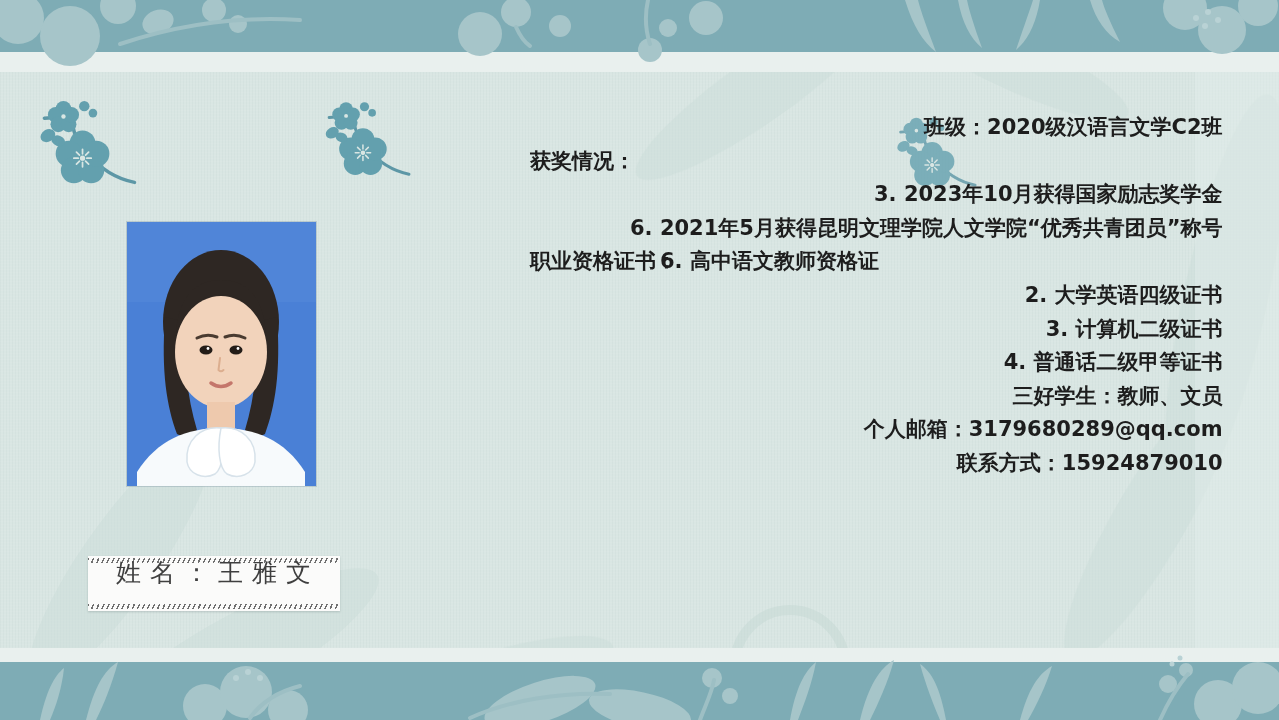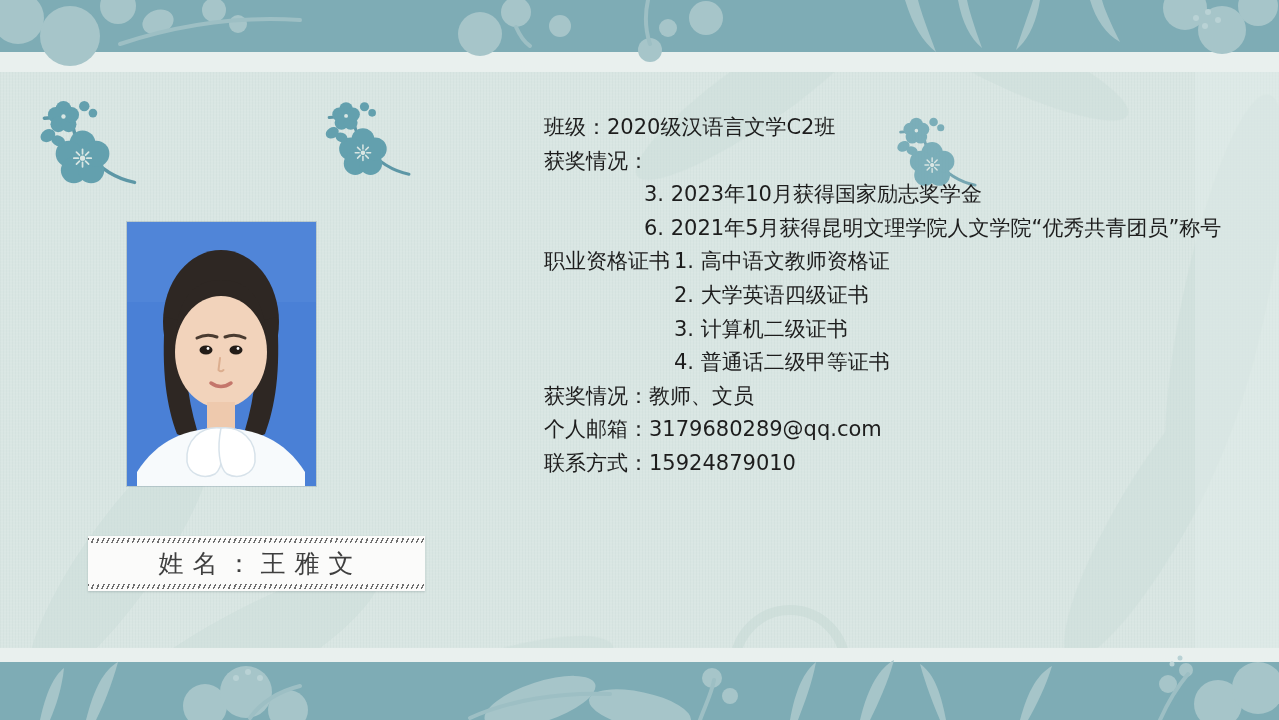--- a/index.html
+++ b/index.html
@@ -15,34 +15,34 @@
   .band{position:absolute;left:0;width:1279px;z-index:2}
   .band-top{top:0}
   .band-bottom{bottom:0}
   .watermark{position:absolute;inset:0;z-index:1;pointer-events:none}
   .blossom{position:absolute;z-index:2}
   .b1{left:34px;top:94px;width:104px;height:104px}
   .b2{left:320px;top:96px;width:92px;height:92px}
   .b3{left:892px;top:112px;width:86px;height:86px;opacity:.8}
   .photo{position:absolute;left:127px;top:222px;width:189px;height:264px;z-index:3;box-shadow:0 0 0 1px rgba(90,120,140,.25)}
   .name-box{
-    position:absolute;left:88px;top:536px;width:337px;height:55px;z-index:3;
-    background:#fbfbfa;display:flex;align-items:center;justify-content:center;
+    position:absolute;left:88px;top:556px;width:252px;height:55px;z-index:3;
+    background:#fbfbfa;display:flex;align-items:flex-start;justify-content:center;
     box-shadow:0 1px 2px rgba(70,90,95,.25);
   }
   .hatch{position:absolute;left:0;right:0;height:5px;
     background:repeating-linear-gradient(115deg,#6f6f6f 0 1.4px,transparent 1.4px 4.6px);}
   .hatch.top{top:2px}
   .hatch.bottom{bottom:2px}
   .name-text{
     font-size:25px;color:#3f3f3f;letter-spacing:9px;font-weight:500;
     white-space:nowrap;transform:translateX(4px);
   }
-  .details{position:absolute;left:544px;top:111px;z-index:3;color:#1d1d1d;
-    font-size:21px;font-weight:normal;white-space:nowrap;}
+  .details{position:absolute;left:530px;top:111px;z-index:3;color:#1d1d1d;
+    font-size:21px;font-weight:bold;white-space:nowrap;text-align:right;}
   .line{height:33.6px;line-height:33.6px}
   .row{display:flex}
   .lbl{flex:none}
   .lbl-awards{width:100px}
   .lbl-certs{width:130px}
   .ind-awards{padding-left:100px}
   .ind-certs{padding-left:130px}
 </style>
 </head>
 <body>
@@ -219,23 +219,23 @@
 
   <div class="details">
     <div class="line">班级：2020级汉语言文学C2班</div>
     <div class="line row">
       <span class="lbl lbl-awards">获奖情况：</span>
     </div>
     <div class="line ind-awards">3. 2023年10月获得国家励志奖学金</div>
     <div class="line ind-awards">6. 2021年5月获得昆明文理学院人文学院“优秀共青团员”称号</div>
     <div class="line row">
       <span class="lbl lbl-certs">职业资格证书：</span>
-      <span>1. 高中语文教师资格证</span>
+      <span>6. 高中语文教师资格证</span>
     </div>
     <div class="line ind-certs">2. 大学英语四级证书</div>
     <div class="line ind-certs">3. 计算机二级证书</div>
     <div class="line ind-certs">4. 普通话二级甲等证书</div>
-    <div class="line">获奖情况：教师、文员</div>
+    <div class="line">三好学生：教师、文员</div>
     <div class="line">个人邮箱：3179680289@qq.com</div>
     <div class="line">联系方式：15924879010</div>
   </div>
 
 </div>
 
 </body></html>

